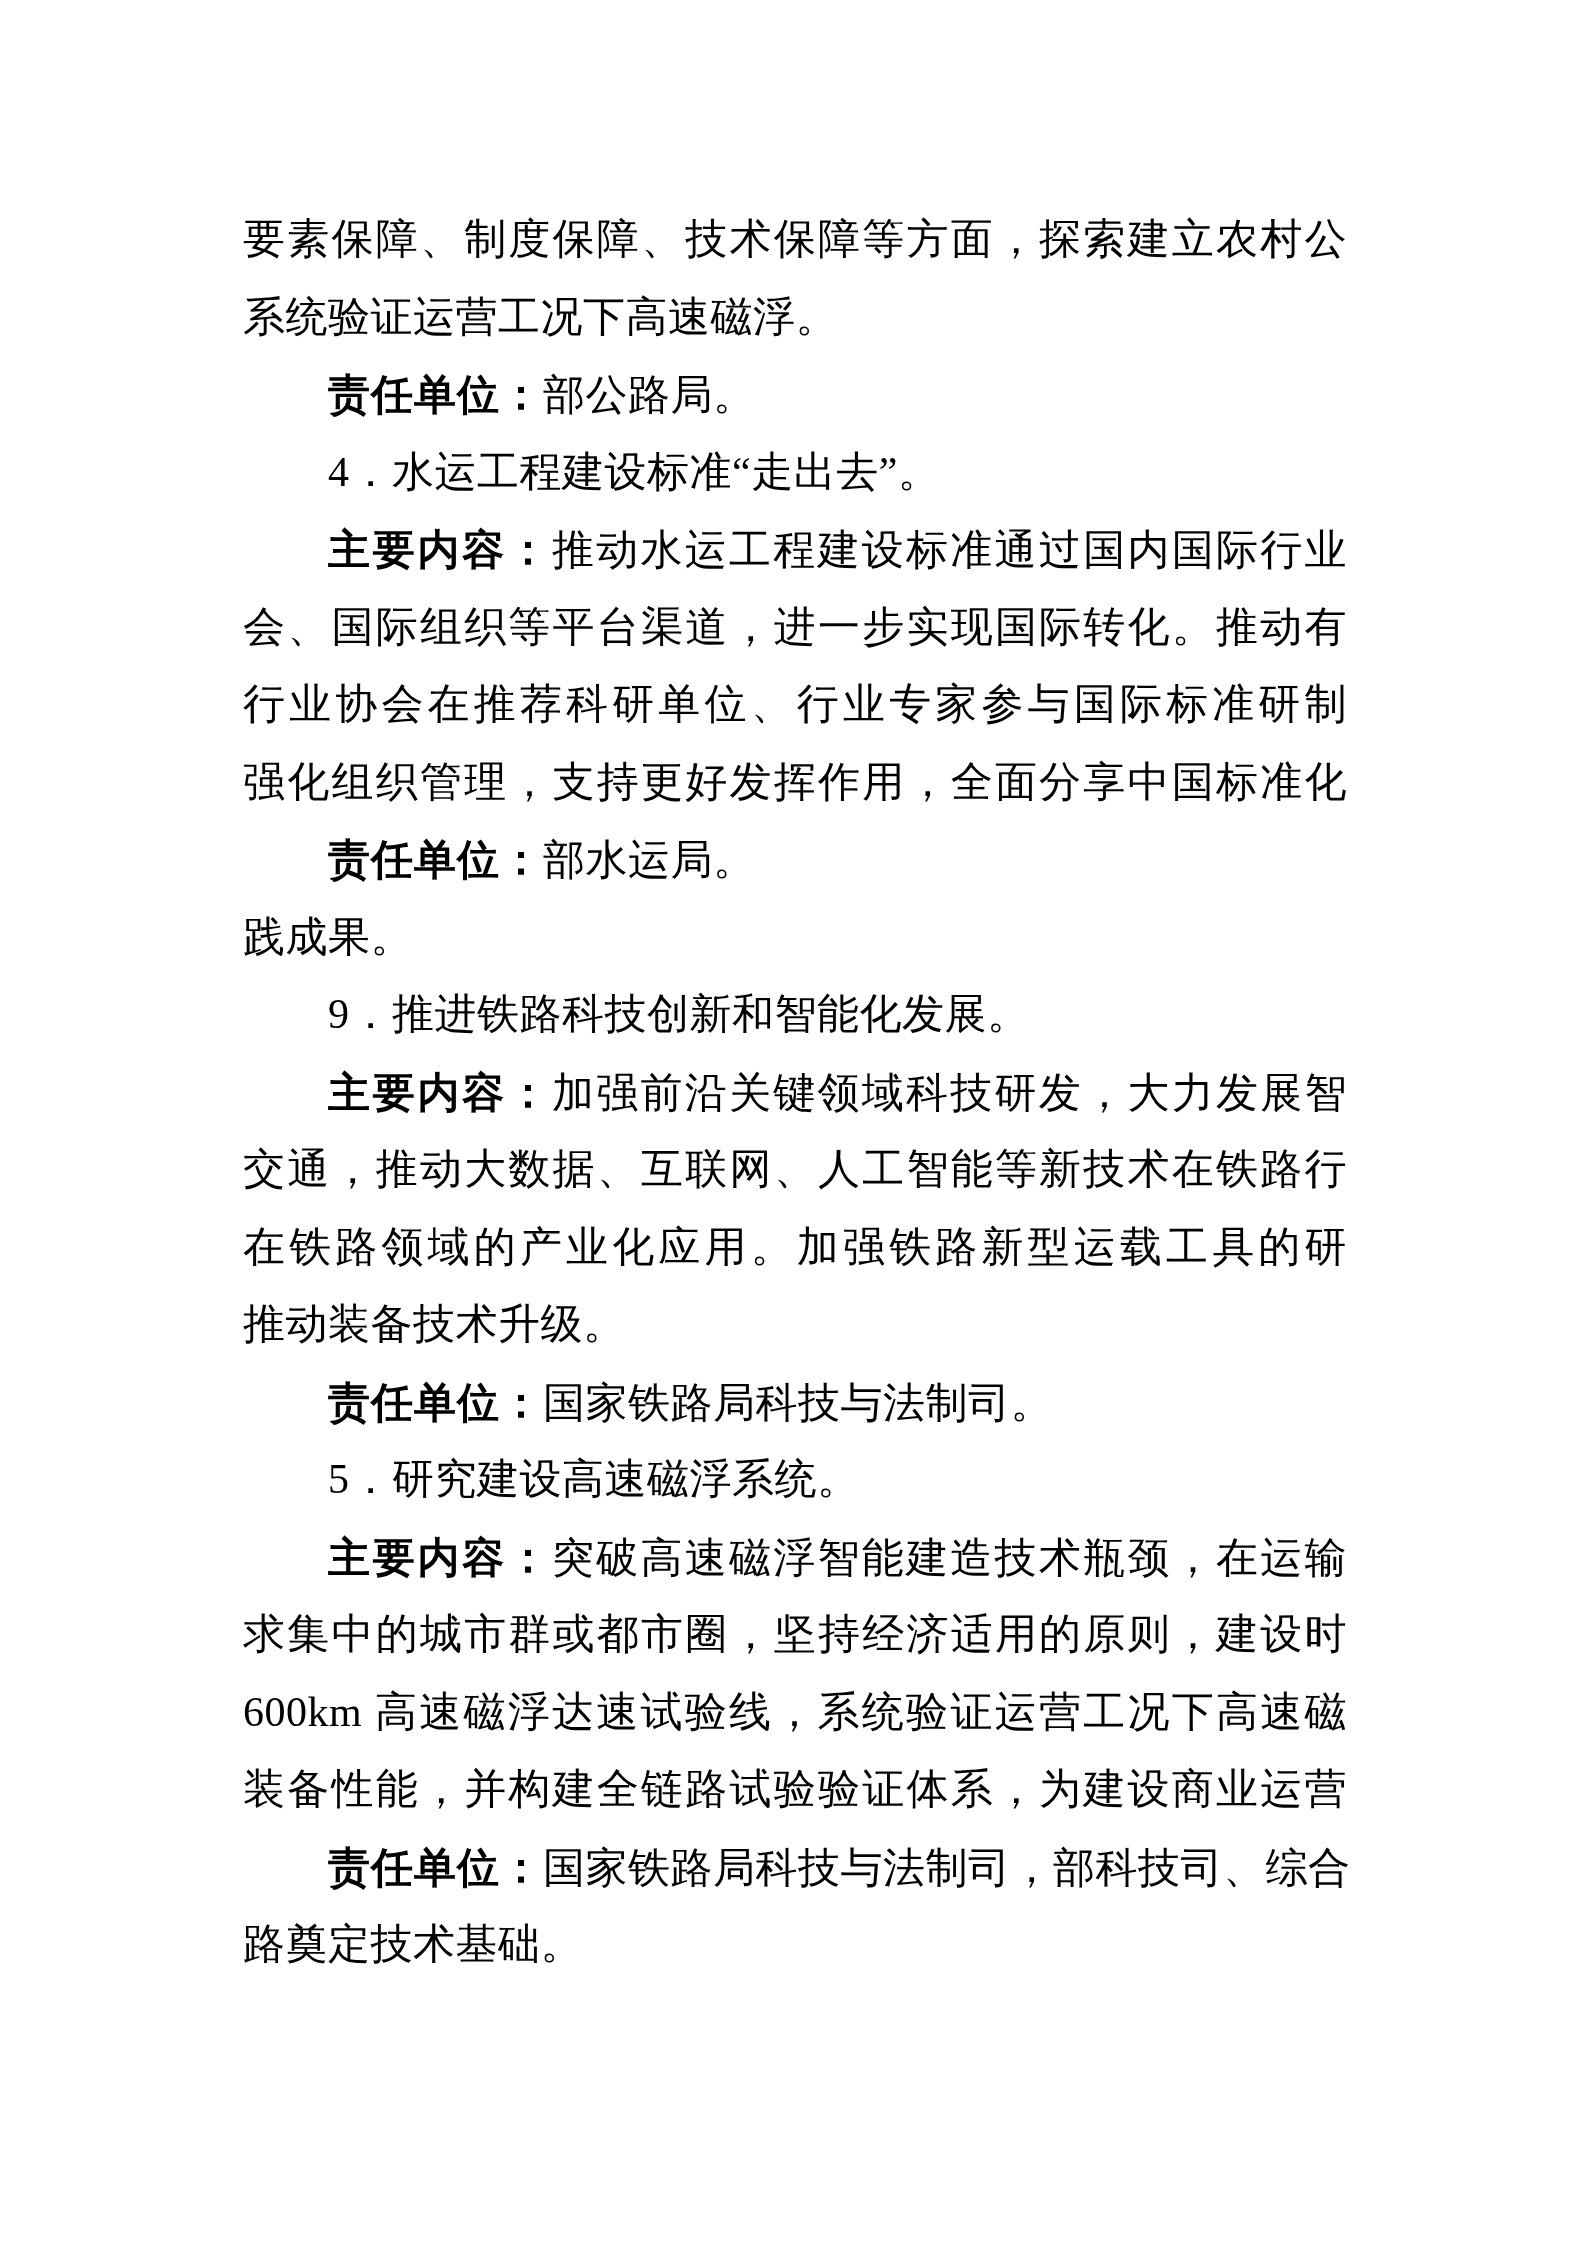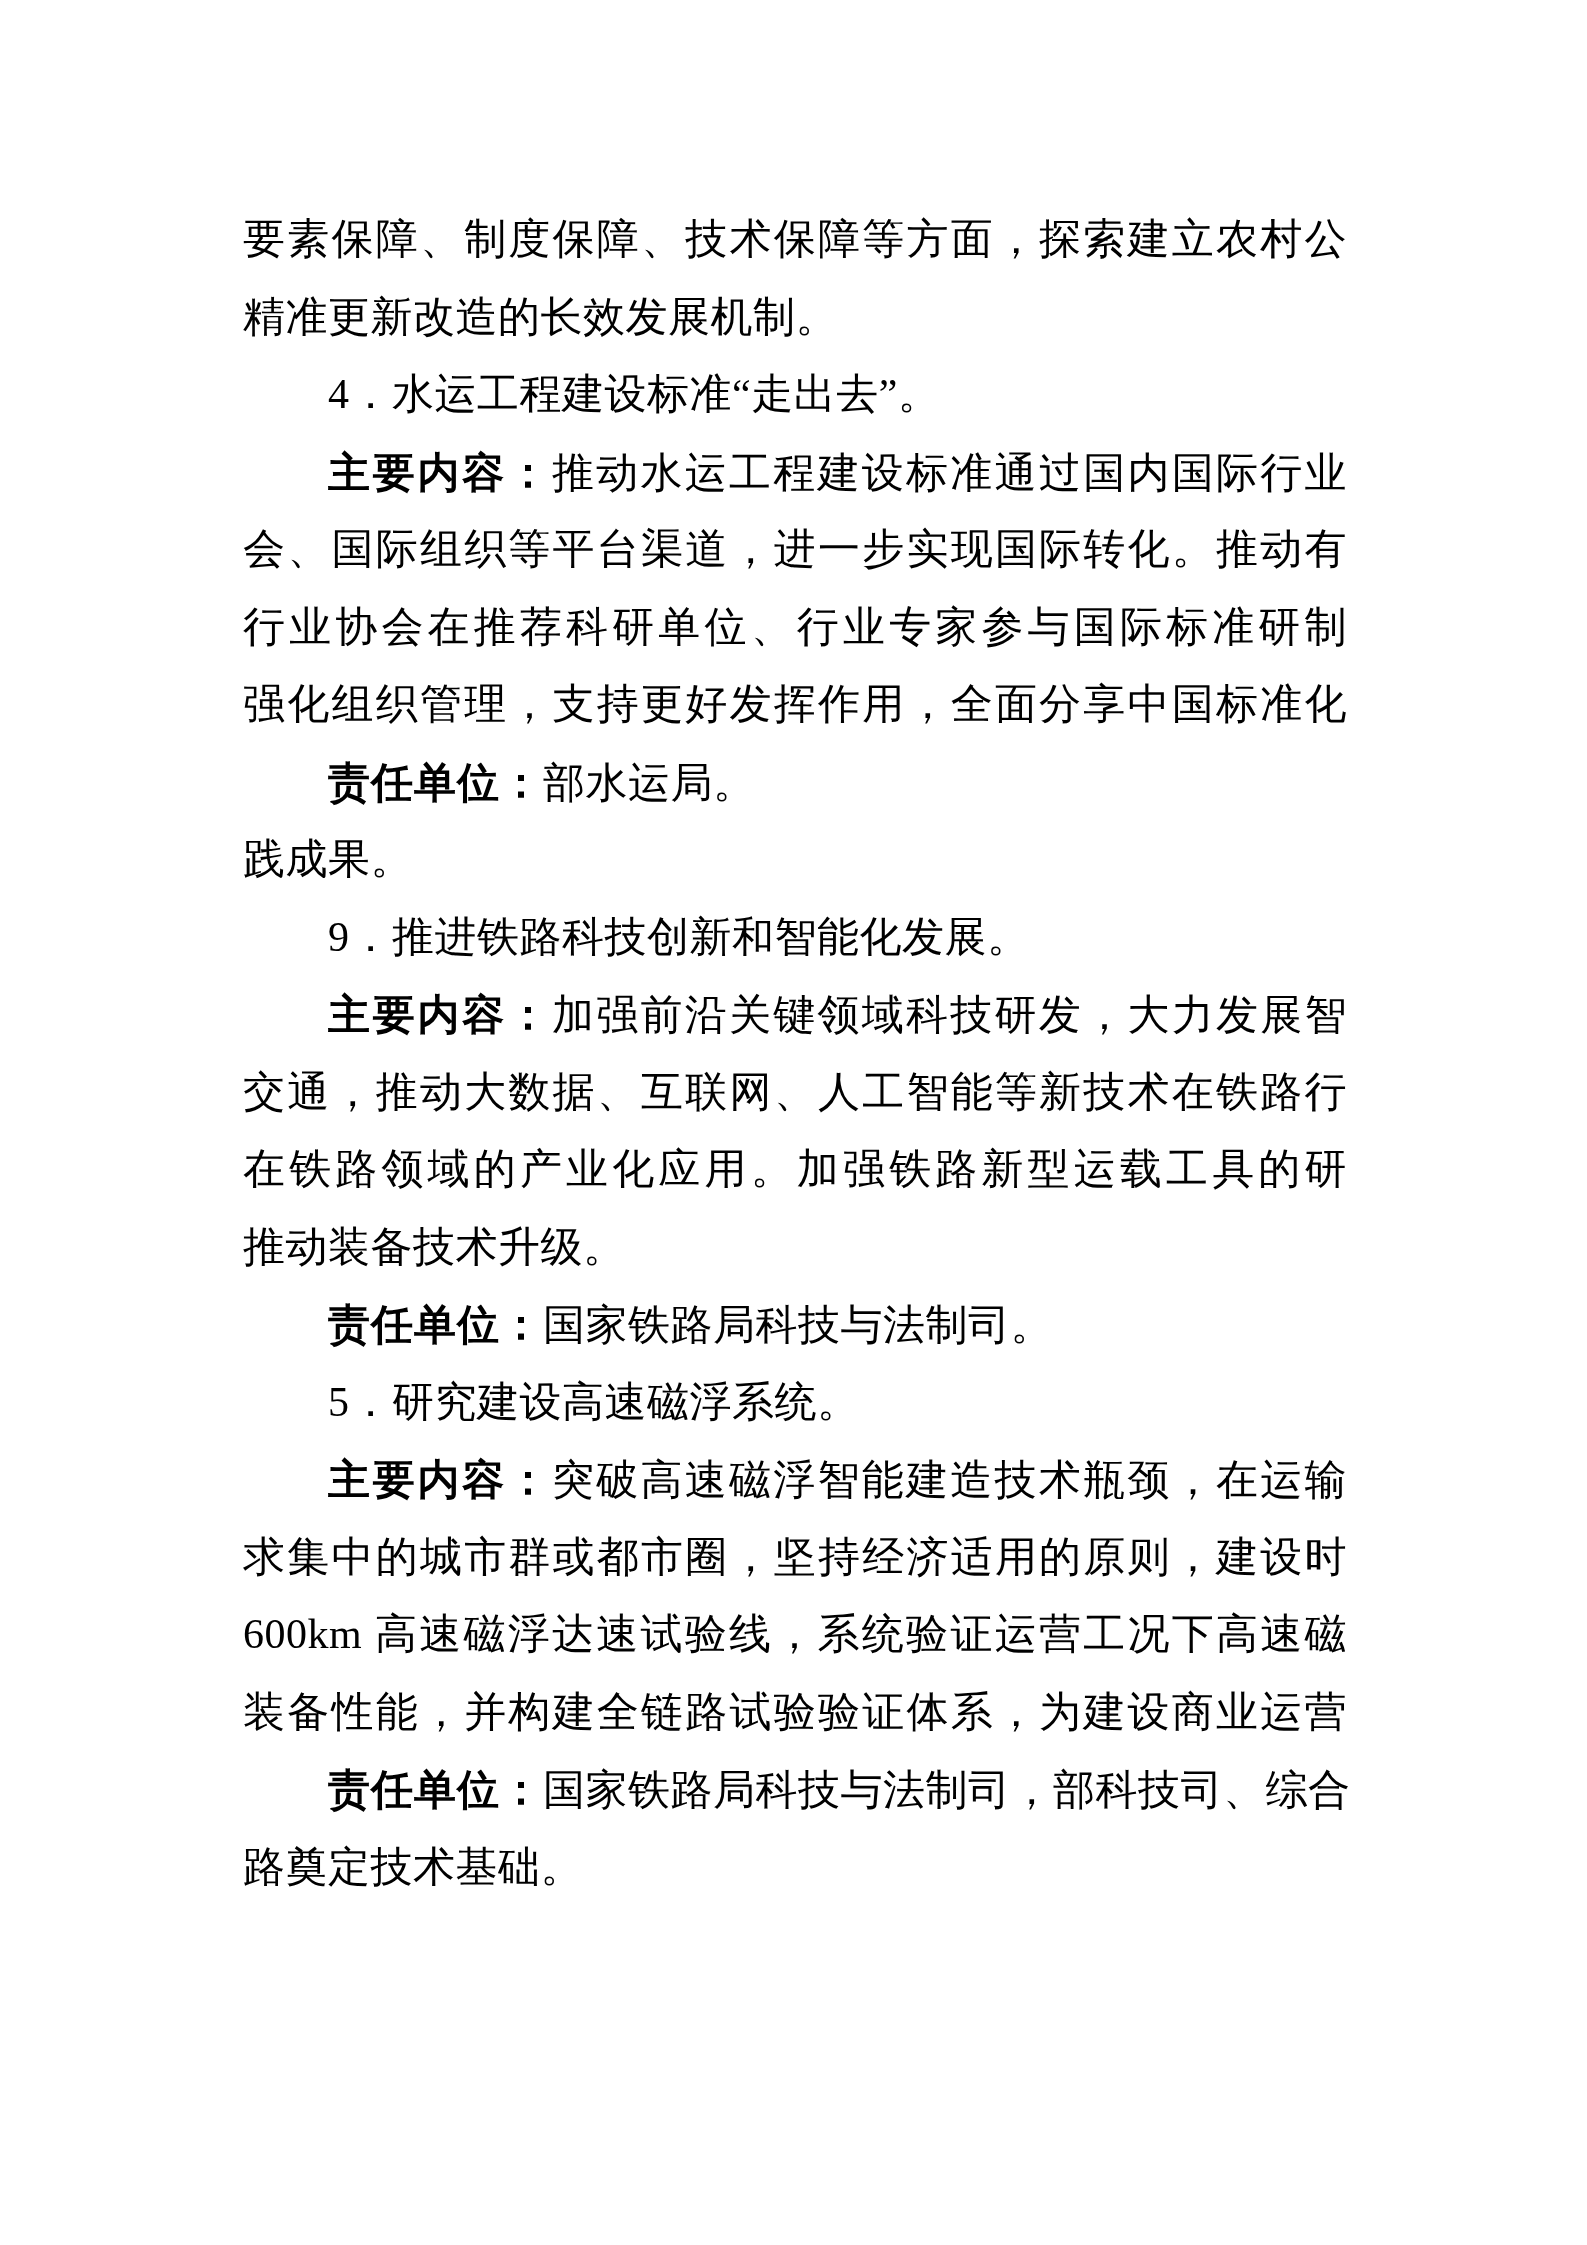--- a/index.html
+++ b/index.html
@@ -48,21 +48,22 @@
     font-weight: 700;
     letter-spacing: 1px;
   }
 </style>
 </head>
 <body>
 
 <div class="page">
   <div class="text-block">
       <div class="line justify"><span class="line-text">要素保障、制度保障、技术保障等方面，探索建立农村公路</span></div>
-      <div class="line"><span class="line-text">精准更新改造的长效发展机制。</span></div>
+      <div class="line"><span class="line-text">系统验证运营工况下高速磁浮。</span></div>
+      <div class="line indent"><span class="bold-label">责任单位：</span><span class="line-text">部公路局。</span></div>
       <div class="line indent heading"><span class="line-text">4．水运工程建设标准“走出去”。</span></div>
       <div class="line indent justify"><span class="bold-label">主要内容：</span><span class="line-text">推动水运工程建设标准通过国内国际行业协</span></div>
       <div class="line justify"><span class="line-text">会、国际组织等平台渠道，进一步实现国际转化。推动有关</span></div>
       <div class="line justify"><span class="line-text">行业协会在推荐科研单位、行业专家参与国际标准研制中，</span></div>
       <div class="line justify"><span class="line-text">强化组织管理，支持更好发挥作用，全面分享中国标准化实</span></div>
       <div class="line indent"><span class="bold-label">责任单位：</span><span class="line-text">部水运局。</span></div>
       <div class="line"><span class="line-text">践成果。</span></div>
       <div class="line indent heading"><span class="line-text">9．推进铁路科技创新和智能化发展。</span></div>
       <div class="line indent justify"><span class="bold-label">主要内容：</span><span class="line-text">加强前沿关键领域科技研发，大力发展智慧</span></div>
       <div class="line justify"><span class="line-text">交通，推动大数据、互联网、人工智能等新技术在铁路行业</span></div>

